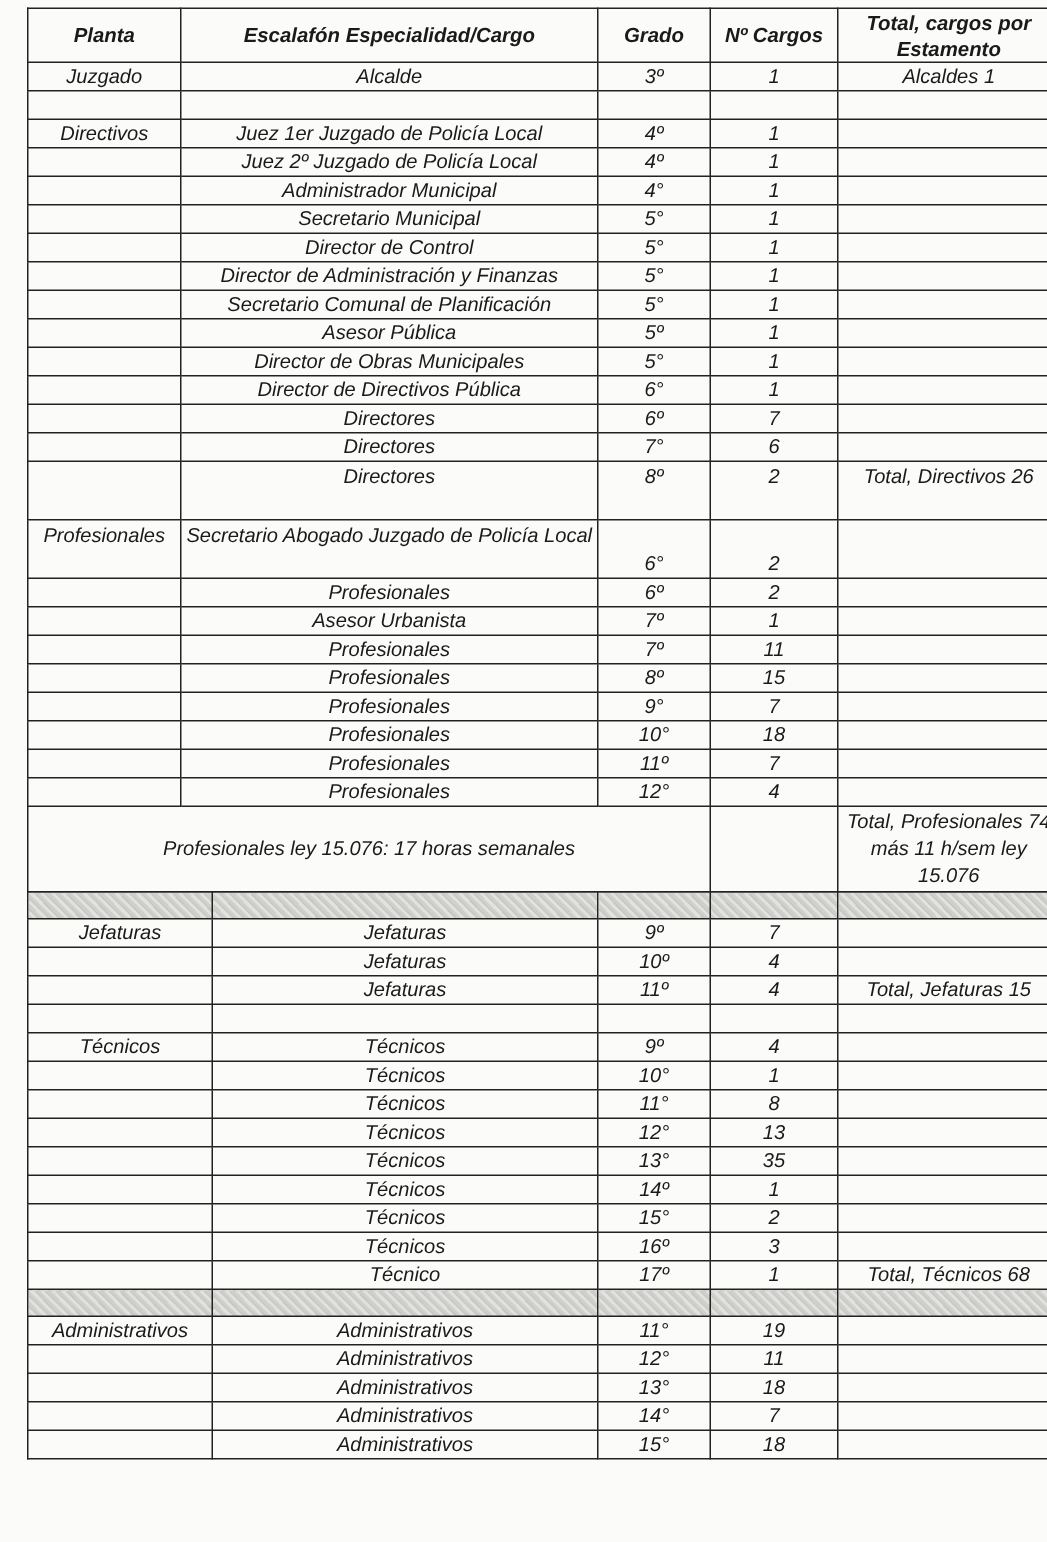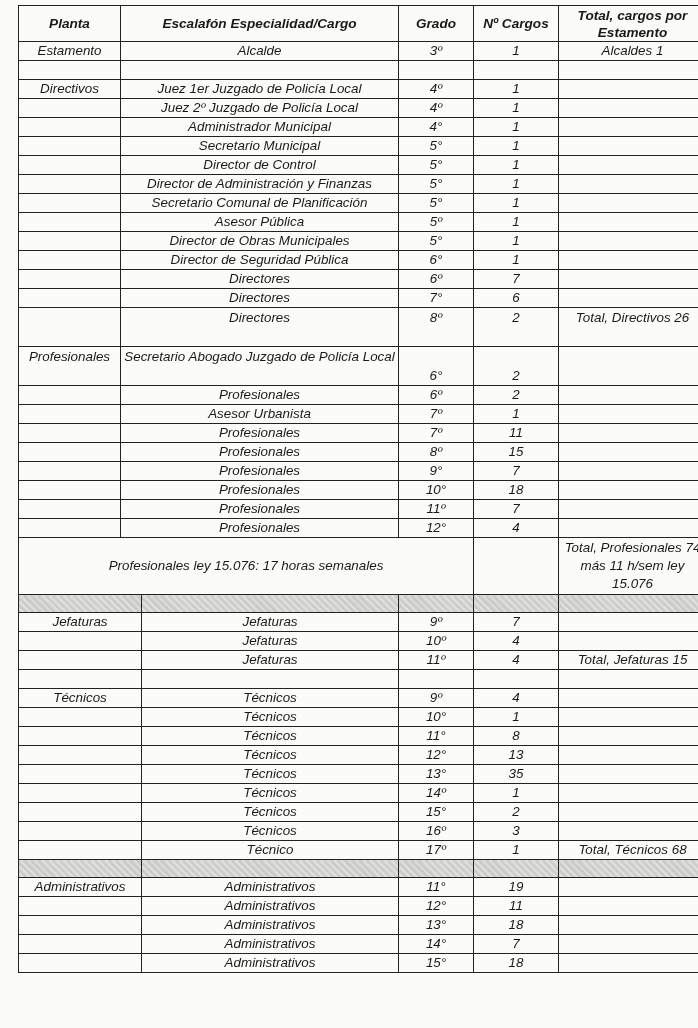--- a/index.html
+++ b/index.html
@@ -35,21 +35,21 @@
       </colgroup>
     <tbody id="upper-body">
       <tr class="hdr">
         <th>Planta</th>
         <th>Escalafón Especialidad/Cargo</th>
         <th>Grado</th>
         <th>Nº Cargos</th>
         <th class="wrap">Total, cargos por Estamento</th>
       </tr>
     <tr>
-          <td>Estamento</td>
+          <td>Juzgado</td>
           <td>Alcalde</td>
           <td>3º</td>
           <td>1</td>
           <td class="wrap">Alcaldes 1</td>
         </tr>
         <tr class="empty">
           <td></td>
           <td></td>
           <td></td>
           <td></td>
@@ -113,21 +113,21 @@
         </tr>
         <tr>
           <td></td>
           <td>Director de Obras Municipales</td>
           <td>5°</td>
           <td>1</td>
           <td class="wrap"></td>
         </tr>
         <tr>
           <td></td>
-          <td>Director de Seguridad Pública</td>
+          <td>Director de Directivos Pública</td>
           <td>6°</td>
           <td>1</td>
           <td class="wrap"></td>
         </tr>
         <tr>
           <td></td>
           <td>Directores</td>
           <td>6º</td>
           <td>7</td>
           <td class="wrap"></td>

